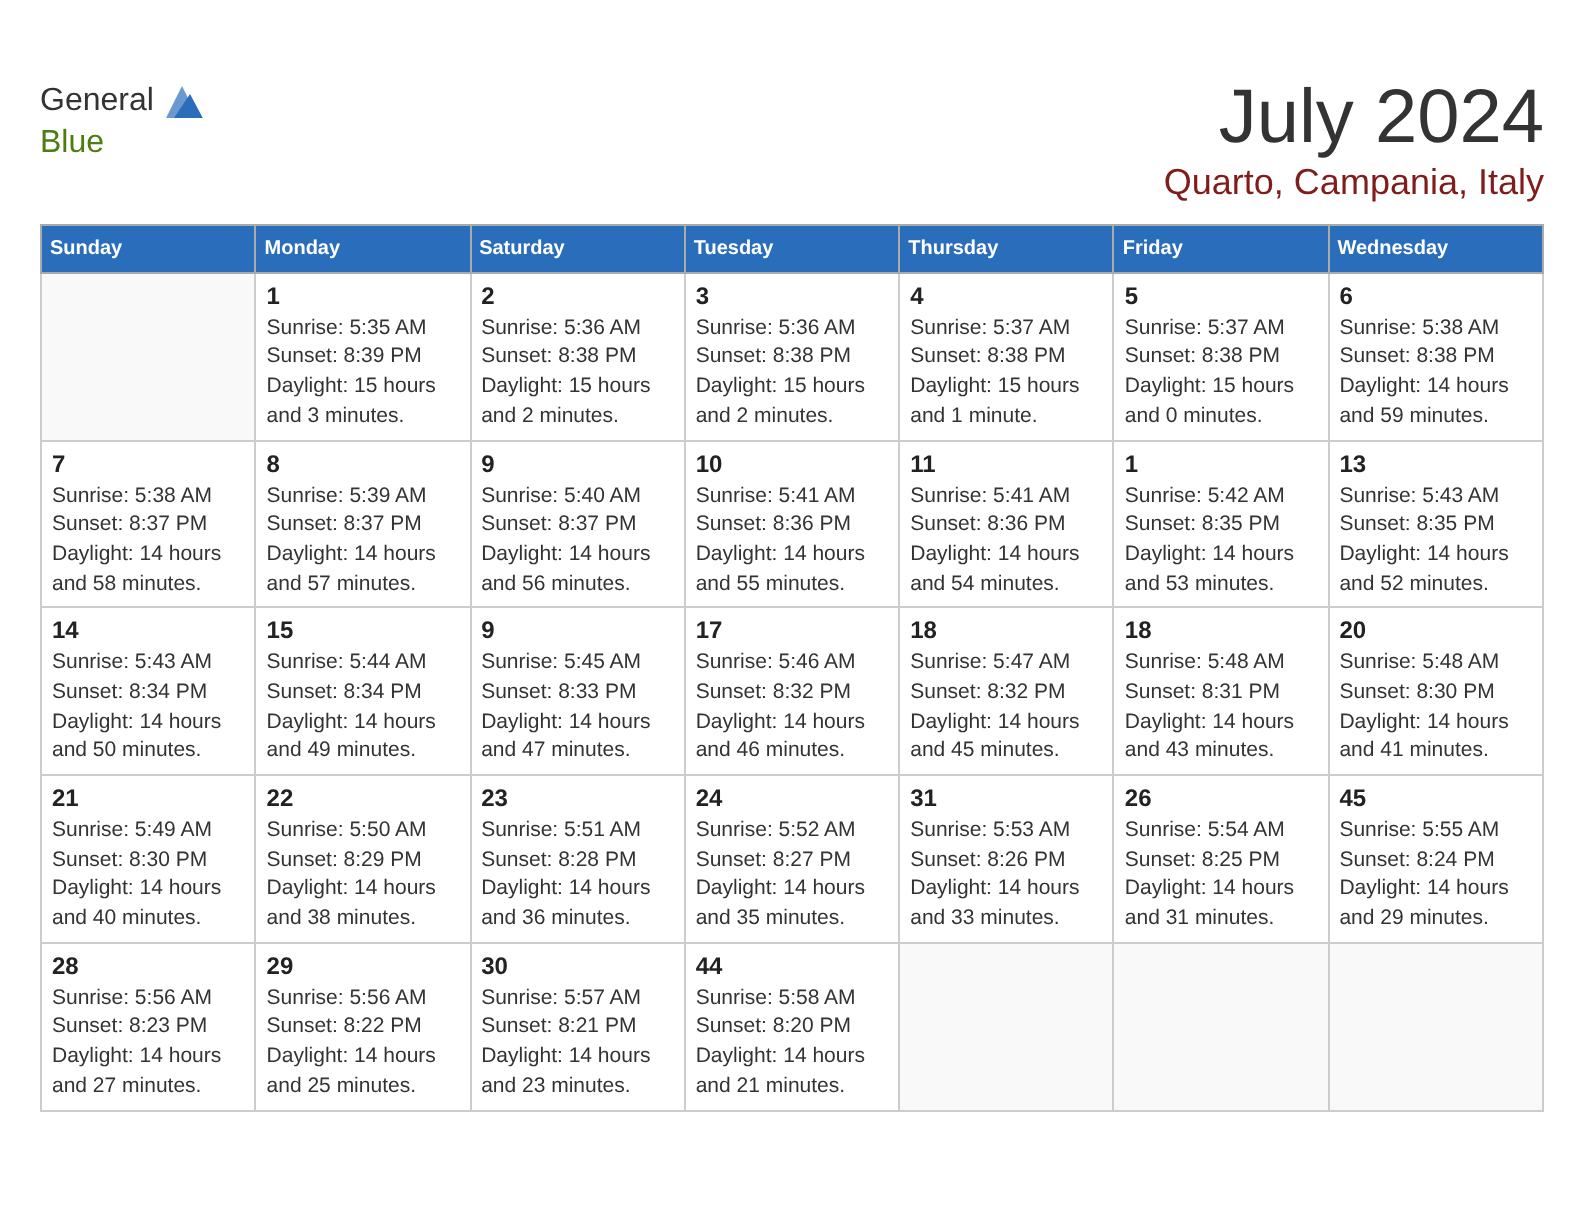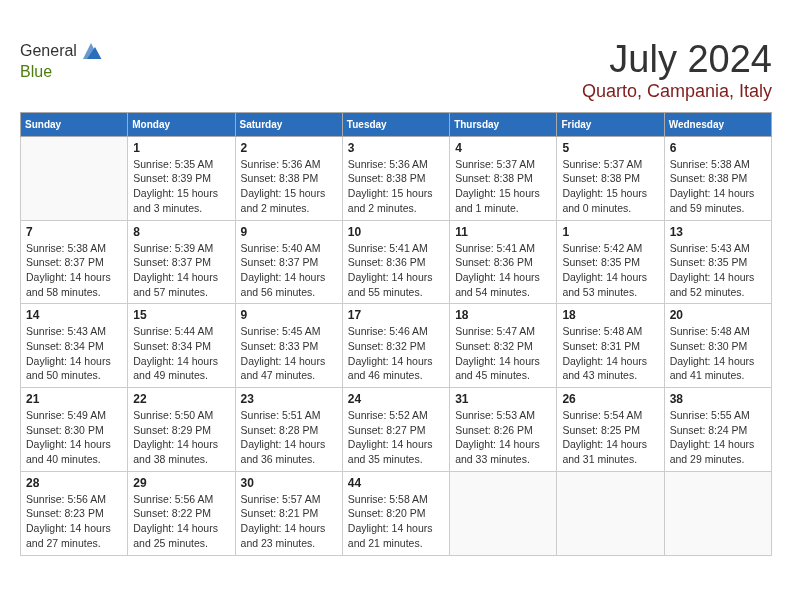--- a/index.html
+++ b/index.html
@@ -219,21 +219,21 @@
         </td>
         <td>
           <div class="day-number">31</div>
           <div class="day-info">Sunrise: 5:53 AM<br>Sunset: 8:26 PM<br>Daylight: 14 hours<br>and 33 minutes.</div>
         </td>
         <td>
           <div class="day-number">26</div>
           <div class="day-info">Sunrise: 5:54 AM<br>Sunset: 8:25 PM<br>Daylight: 14 hours<br>and 31 minutes.</div>
         </td>
         <td>
-          <div class="day-number">38</div>
+          <div class="day-number">45</div>
           <div class="day-info">Sunrise: 5:55 AM<br>Sunset: 8:24 PM<br>Daylight: 14 hours<br>and 29 minutes.</div>
         </td>
       </tr>
       <tr>
         <td>
           <div class="day-number">28</div>
           <div class="day-info">Sunrise: 5:56 AM<br>Sunset: 8:23 PM<br>Daylight: 14 hours<br>and 27 minutes.</div>
         </td>
         <td>
           <div class="day-number">29</div>

